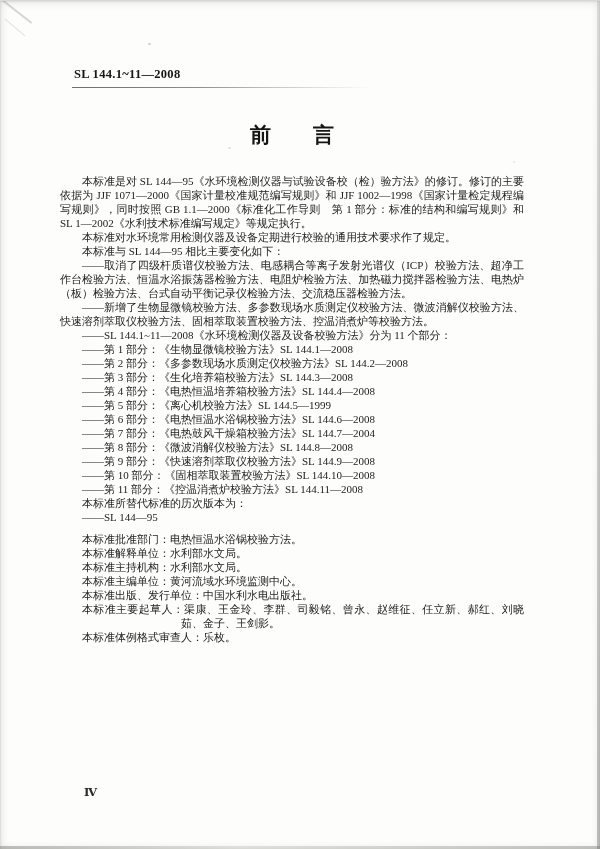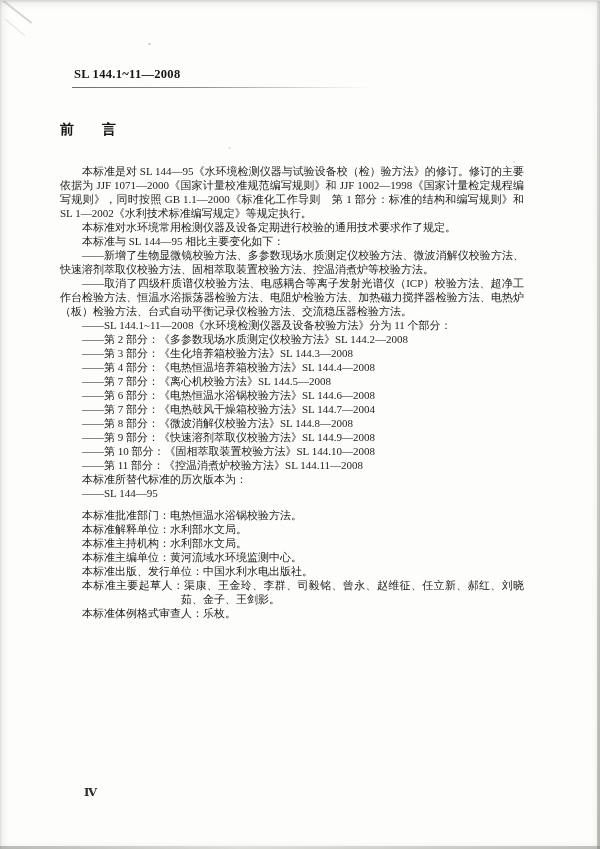--- a/index.html
+++ b/index.html
@@ -33,22 +33,22 @@
   }
   .header-rule {
     margin-left: 12px;
     margin-top: 5px;
     height: 1px;
     width: 440px;
     background: linear-gradient(90deg, #6e6e6a 0%, #8d8d88 28%, #c3c3be 45%, rgba(190,190,185,0) 68%);
   }
   .doc-title {
     margin-top: 33px;
-    text-align: left;
-    font-size: 14px;
+    text-align: center;
+    font-size: 21px;
     font-weight: bold;
     white-space: pre;
     color: #141414;
   }
   .body-text {
     margin-top: 25px;
     font-size: 11px;
     line-height: 14px;
     text-align: justify;
     color: #222220;
@@ -118,27 +118,28 @@
   <div class="content">
     <div class="header-code">SL 144.1~11—2008</div>
     <div class="header-rule"></div>
 
     <div class="doc-title">前　　言</div>
 
     <div class="body-text">
       <p>本标准是对 SL 144—95《水环境检测仪器与试验设备校（检）验方法》的修订。修订的主要依据为 JJF 1071—2000《国家计量校准规范编写规则》和 JJF 1002—1998《国家计量检定规程编写规则》，同时按照 GB 1.1—2000《标准化工作导则　第 1 部分：标准的结构和编写规则》和 SL 1—2002《水利技术标准编写规定》等规定执行。</p>
       <p>本标准对水环境常用检测仪器及设备定期进行校验的通用技术要求作了规定。</p>
       <p>本标准与 SL 144—95 相比主要变化如下：</p>
+      <p>——取消了四级杆质谱仪校验方法、电感耦合等离子发射光谱仪（ICP）校验方法、超净工作台检验方法、恒温水浴振荡器检验方法、电阻炉检验方法、加热磁力搅拌器检验方法、电热炉（板）检验方法、台式自动平衡记录仪检验方法、交流稳压器检验方法。</p>
       <p>——新增了生物显微镜校验方法、多参数现场水质测定仪校验方法、微波消解仪校验方法、快速溶剂萃取仪校验方法、固相萃取装置校验方法、控温消煮炉等校验方法。</p>
-      <p>——取消了四级杆质谱仪校验方法、电感耦合等离子发射光谱仪（ICP）校验方法、超净工作台检验方法、恒温水浴振荡器检验方法、电阻炉检验方法、加热磁力搅拌器检验方法、电热炉（板）检验方法、台式自动平衡记录仪检验方法、交流稳压器检验方法。</p>
       <p>——SL 144.1~11—2008《水环境检测仪器及设备校验方法》分为 11 个部分：</p>
+      <p>——第 1 部分：《生物显微镜校验方法》SL 144.1—2008</p>
       <p>——第 2 部分：《多参数现场水质测定仪校验方法》SL 144.2—2008</p>
       <p>——第 3 部分：《生化培养箱校验方法》SL 144.3—2008</p>
       <p>——第 4 部分：《电热恒温培养箱校验方法》SL 144.4—2008</p>
-      <p>——第 7 部分：《离心机校验方法》SL 144.5—2008</p>
+      <p>——第 5 部分：《离心机校验方法》SL 144.5—1999</p>
       <p>——第 6 部分：《电热恒温水浴锅校验方法》SL 144.6—2008</p>
       <p>——第 7 部分：《电热鼓风干燥箱校验方法》SL 144.7—2004</p>
       <p>——第 8 部分：《微波消解仪校验方法》SL 144.8—2008</p>
       <p>——第 9 部分：《快速溶剂萃取仪校验方法》SL 144.9—2008</p>
       <p>——第 10 部分：《固相萃取装置校验方法》SL 144.10—2008</p>
       <p>——第 11 部分：《控温消煮炉校验方法》SL 144.11—2008</p>
       <p>本标准所替代标准的历次版本为：</p>
       <p>——SL 144—95</p>
       <p class="gap-before">本标准批准部门：电热恒温水浴锅校验方法。</p>
       <p>本标准解释单位：水利部水文局。</p>

